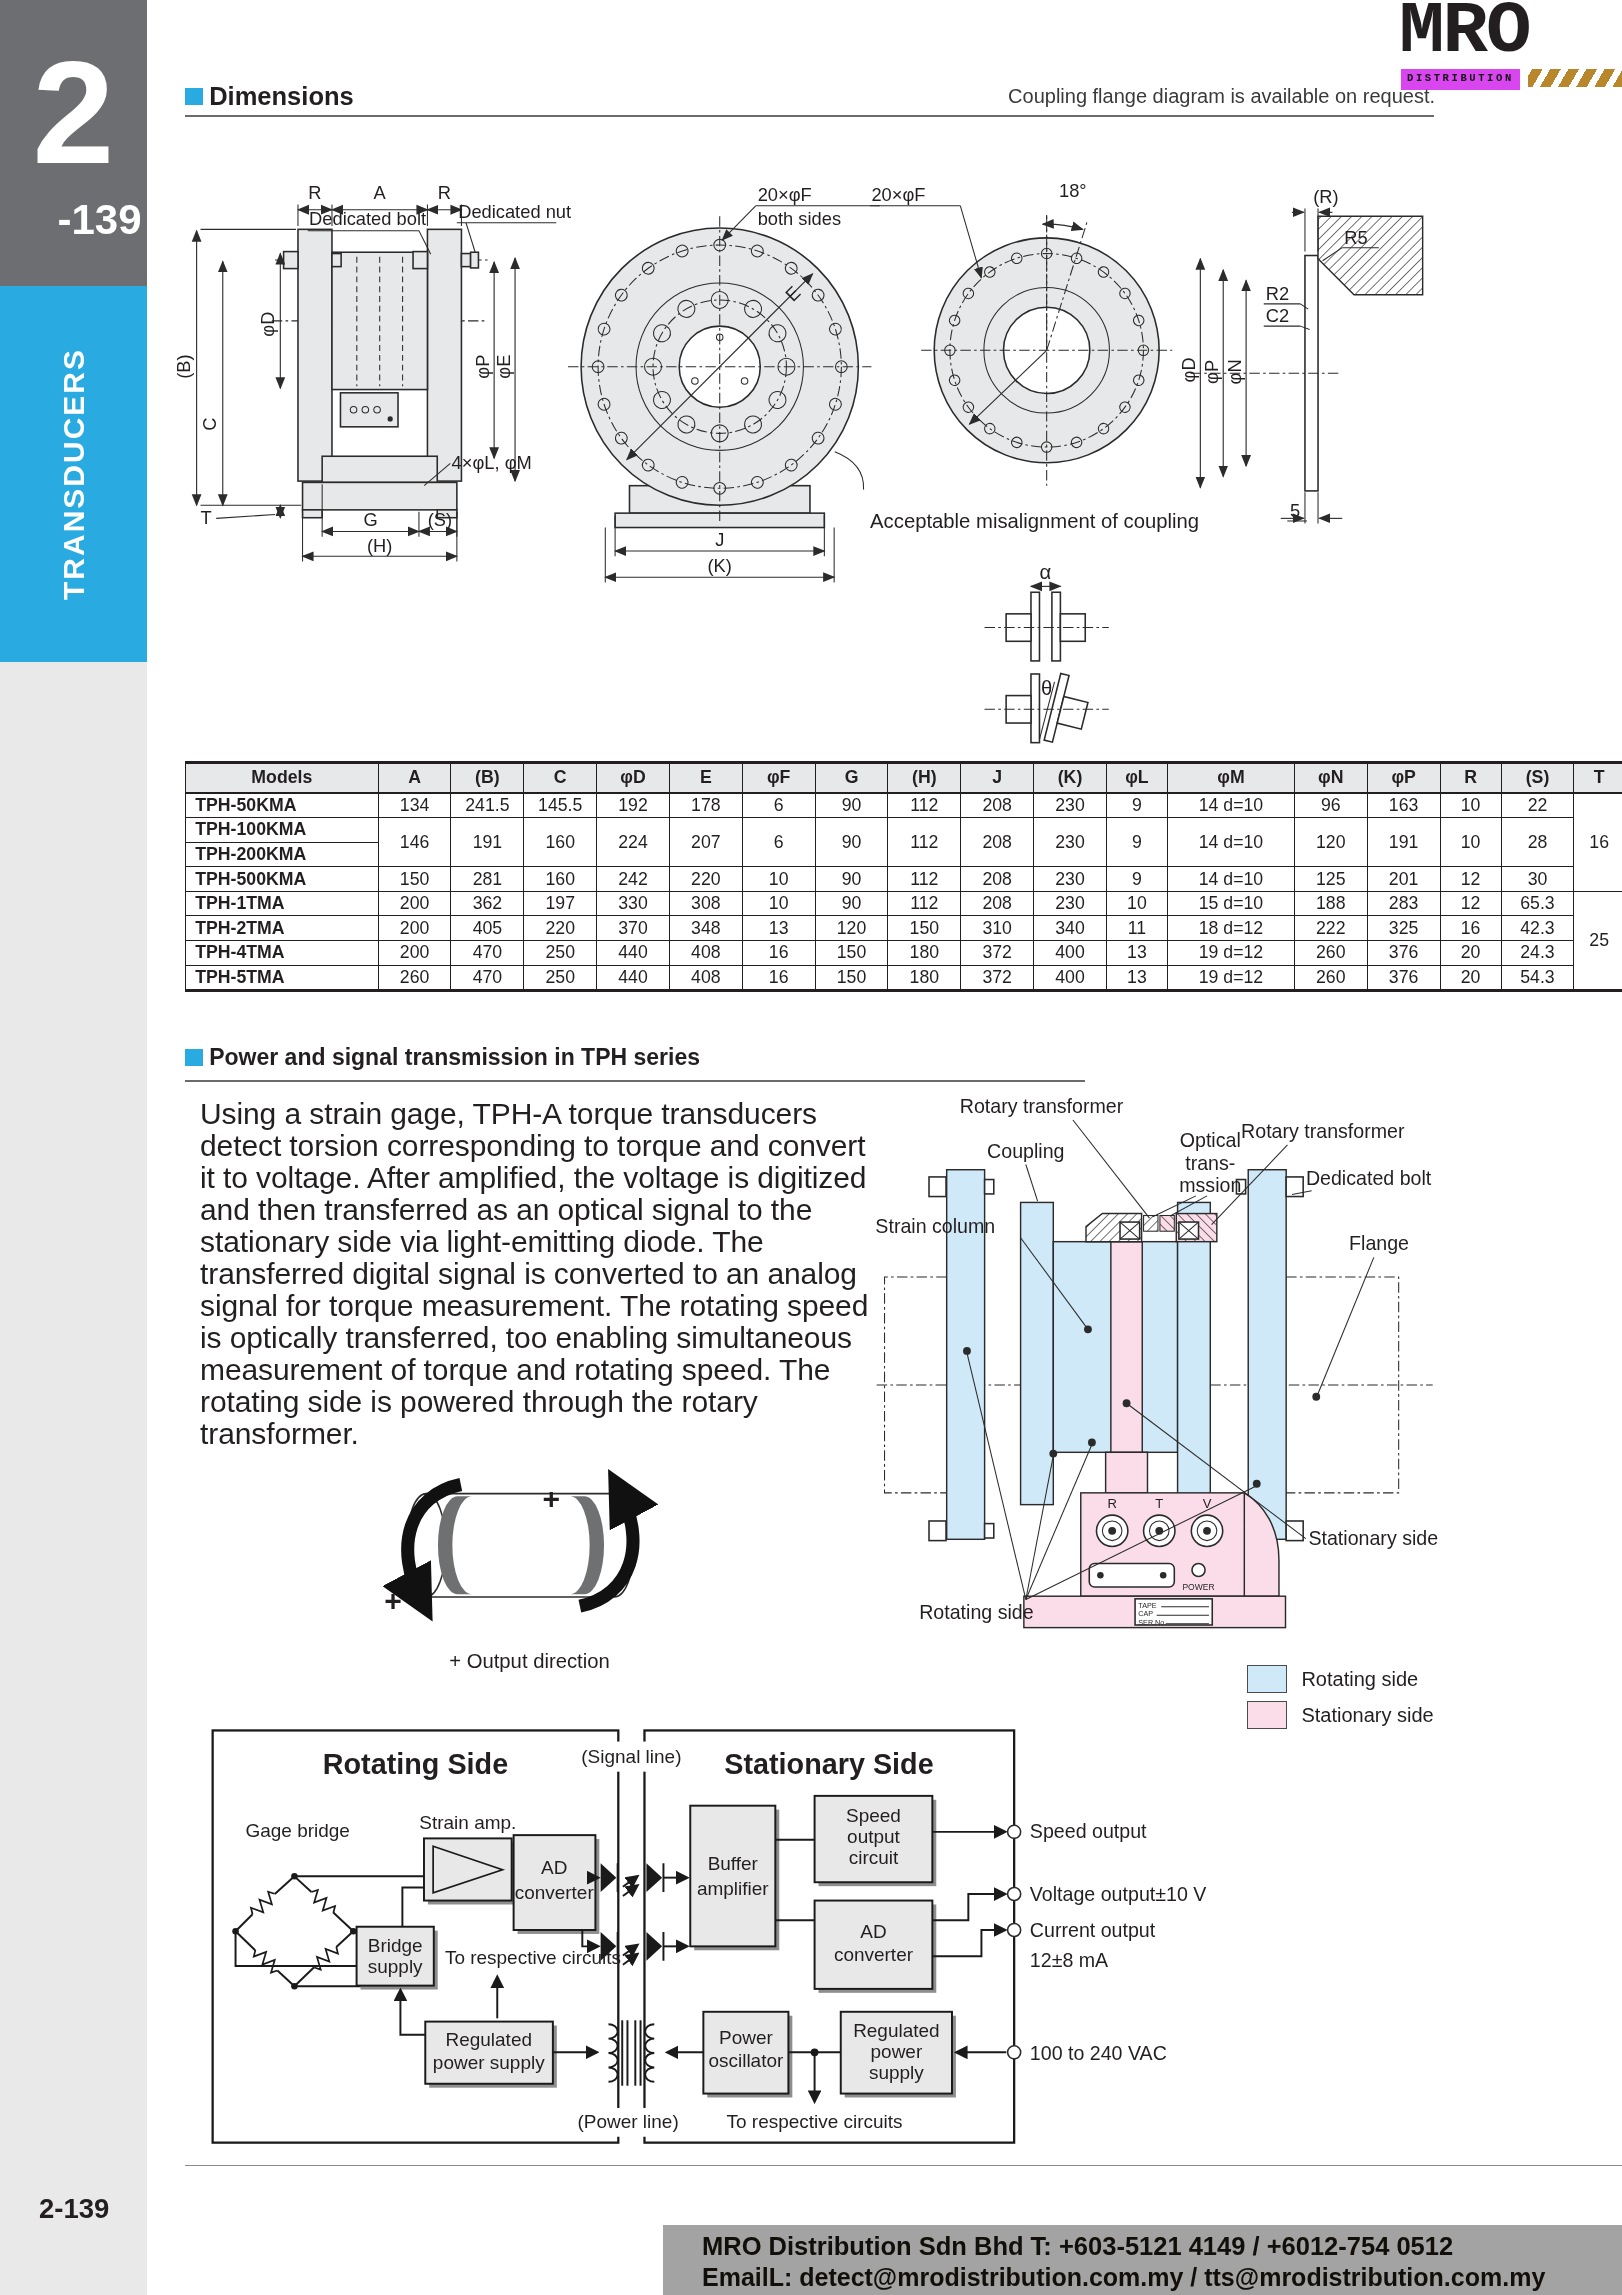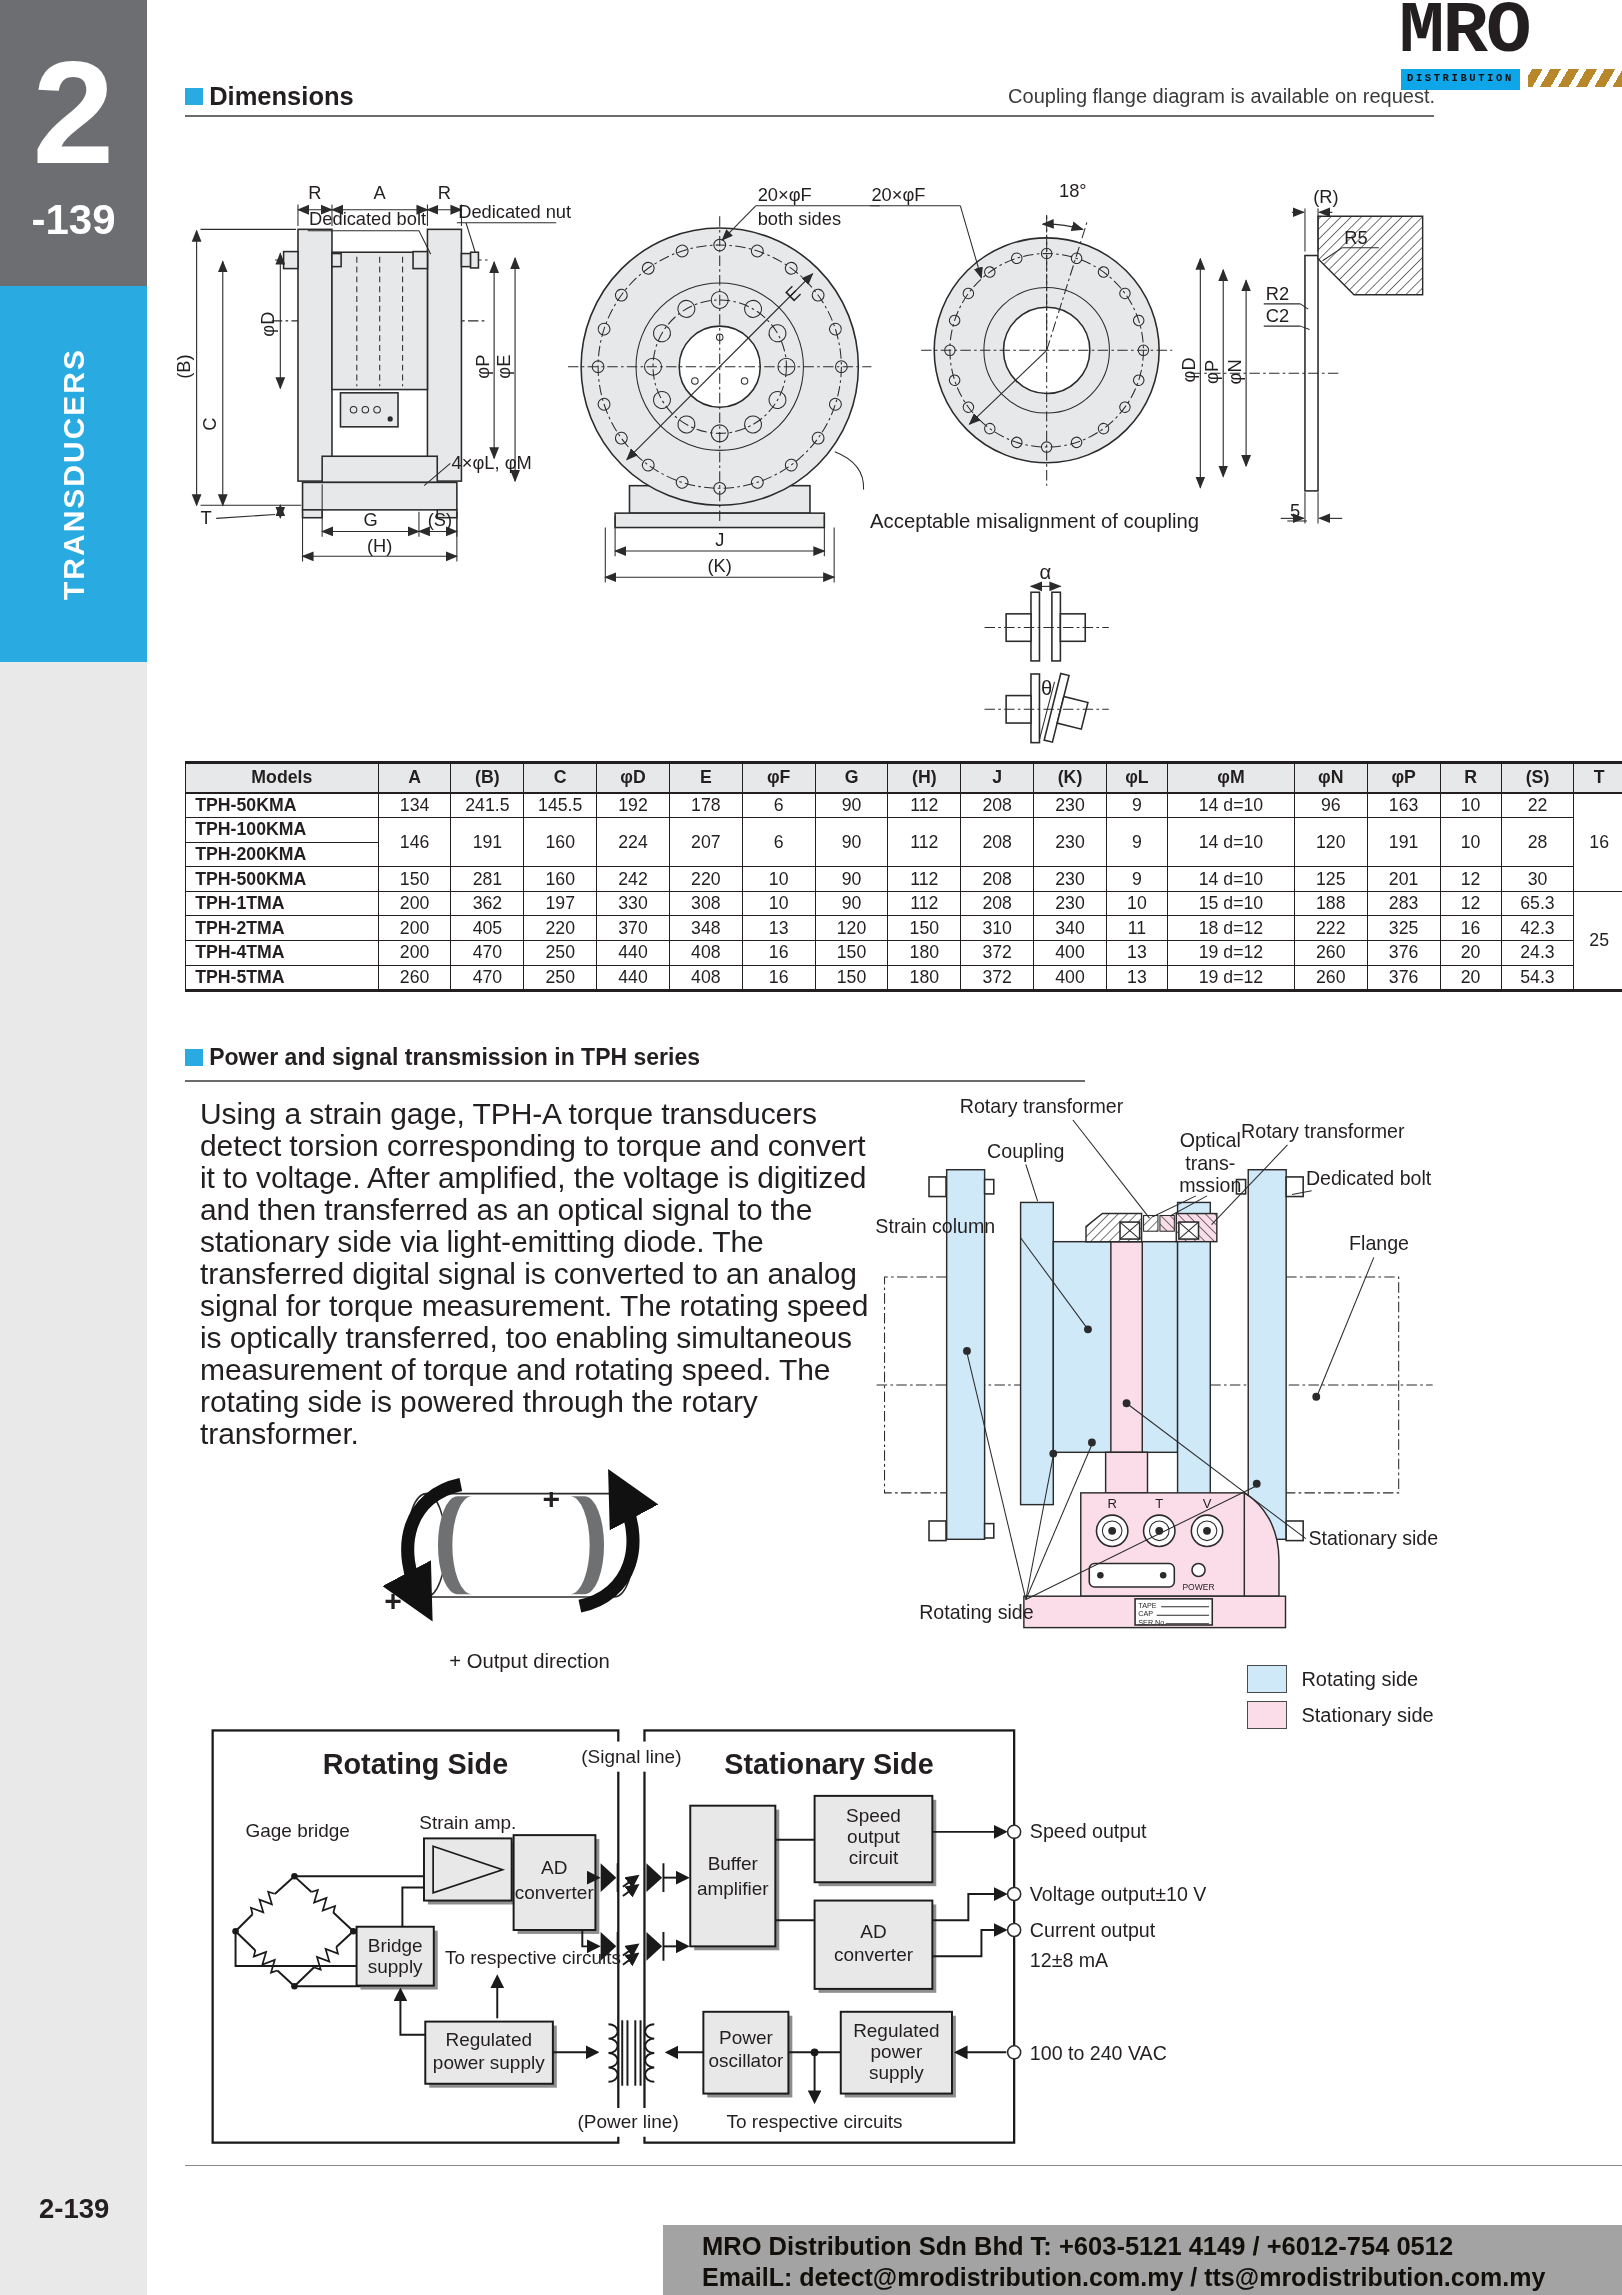--- a/index.html
+++ b/index.html
@@ -3,38 +3,38 @@
 <meta charset="utf-8">
 <style>
   html,body{margin:0;padding:0;background:#9a9a9a;}
   #page{position:relative;width:1623px;height:2295px;background:#ffffff;overflow:hidden;
         font-family:"Liberation Sans",sans-serif;color:#231f20;}
   .abs{position:absolute;}
   
   #side-strip{left:0;top:0;width:147px;height:2295px;background:#e9e9ea;}
   #chapter-box{left:0;top:0;width:147px;height:286px;background:#6d6e71;color:#fff;text-align:center;}
   #chapter-num{position:absolute;left:0;top:39px;width:147px;font-size:147px;font-weight:700;line-height:147px;}
-  #chapter-page{position:absolute;left:0;top:196px;width:147px;font-size:42px;font-weight:700;}
+  #chapter-page{position:absolute;left:0;top:196px;width:147px;font-size:42px;font-weight:700;padding-left:26px;}
   #cyan-block{left:0;top:286px;width:147px;height:376px;background:#29abe2;}
   #cyan-title{position:absolute;left:0;top:0;width:147px;height:376px;display:flex;align-items:center;justify-content:center;}
   #cyan-title span{transform:rotate(-90deg);white-space:nowrap;color:#fff;font-weight:700;font-size:30px;letter-spacing:2px;}
   #badge{left:0;top:1363px;width:147px;height:140px;background:#29abe2;color:#fff;text-align:center;}
   #badge-circle{position:absolute;left:33px;top:7.9px;width:81px;height:81px;border-radius:50%;background:#fff;}
   .badge-line{position:absolute;width:147px;font-size:18.3px;line-height:19.6px;}
   #page-num{left:39px;top:2193px;font-size:27.5px;font-weight:700;}
   
   #h1-row{left:185px;top:82px;display:flex;align-items:center;gap:6.5px;}
   .bullet{width:17.7px;height:17.7px;background:#29abe2;display:inline-block;}
   #h1-title{font-size:25.5px;font-weight:700;}
   #h1-note{left:851px;top:85px;width:584px;text-align:right;font-size:20px;color:#3a3a3a;}
   .rule{background:#6b6b6b;height:2px;}
   
   #logo{left:1394px;top:1.3px;width:229px;height:92px;font-family:Liberation Mono, monospace;}
   #logo-name{position:absolute;left:5.2px;top:-11.8px;font-size:73px;font-weight:800;letter-spacing:-2px;transform:scaleX(1.04);transform-origin:left;}
-  #logo-band{position:absolute;left:6.5px;top:68px;height:17.7px;background:#0ea5e9;color:#111;
+  #logo-band{position:absolute;left:6.5px;top:68px;height:17.7px;background:#d946ef;color:#111;
              font-size:10.5px;font-weight:700;letter-spacing:2.6px;padding:2.6px 6.5px 0 6.5px;}
   #logo-stripes{position:absolute;left:134px;top:68px;width:95px;height:17.7px;
      background:repeating-linear-gradient(-60deg,#b8872b 0 9.2px,#ffffff 9.2px 15.7px);}
   
   #dim-table{left:185px;top:761px;}
   table{border-collapse:collapse;table-layout:fixed;width:1440px;font-size:17.7px;}
   th,td{border:1.3px solid #231f20;text-align:center;height:23.6px;padding:0;}
   thead th{background:#e7e8e9;font-weight:600;height:27.5px;border-bottom:2px solid #231f20;}
   table{border-top:3.3px solid #231f20;border-bottom:3.3px solid #231f20;}
   td.model{text-align:left;padding-left:9.2px;font-weight:700;}

